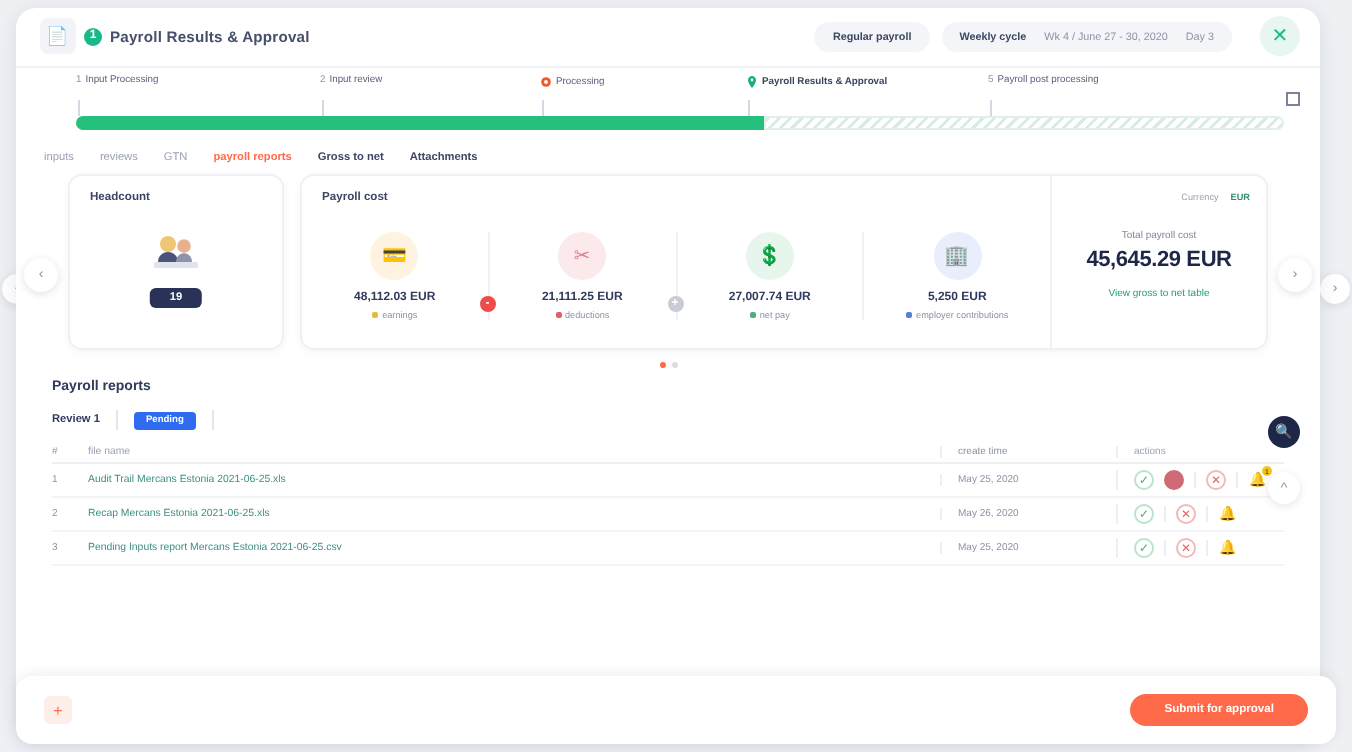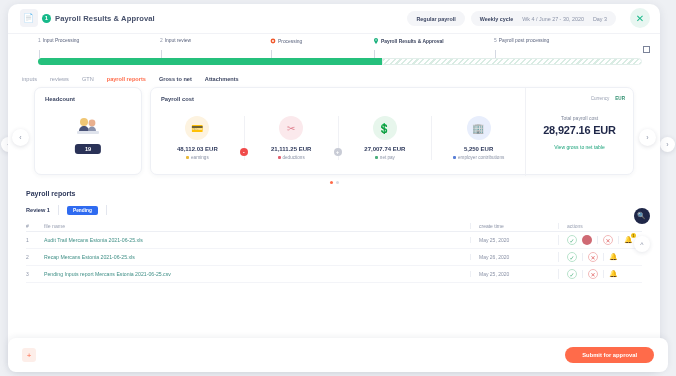--- a/index.html
+++ b/index.html
@@ -424,21 +424,21 @@
               </div>
             </div>
           </div>
 
           <div class="totals">
             <div class="cur-row">
               <span class="cur-lbl">Currency</span>
               <span class="cur-val">EUR</span>
             </div>
             <div class="tot-lbl">Total payroll cost</div>
-            <div class="tot-val">28,927.16 EUR</div>
+            <div class="tot-val">45,645.29 EUR</div>
             <div class="tot-link">View gross to net table</div>
           </div>
         </div>
       </div>
 
       <div class="dots">
         <div class="dot on"></div>
         <div class="dot"></div>
       </div>
     </div>

